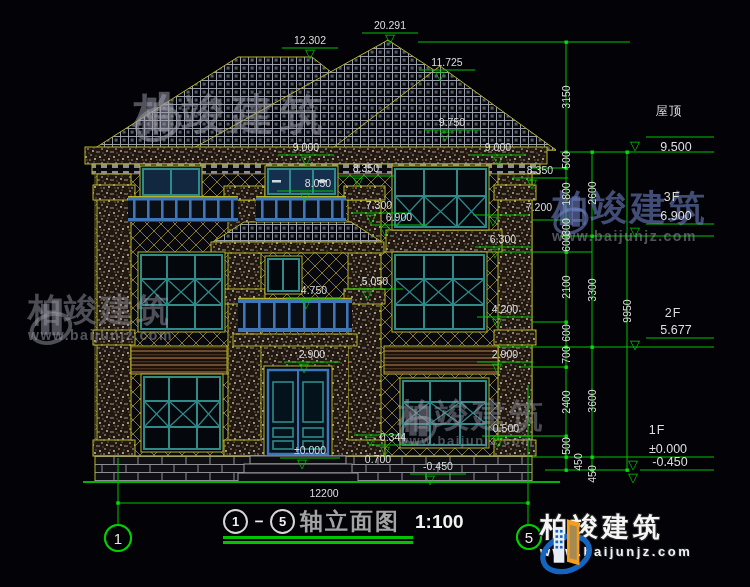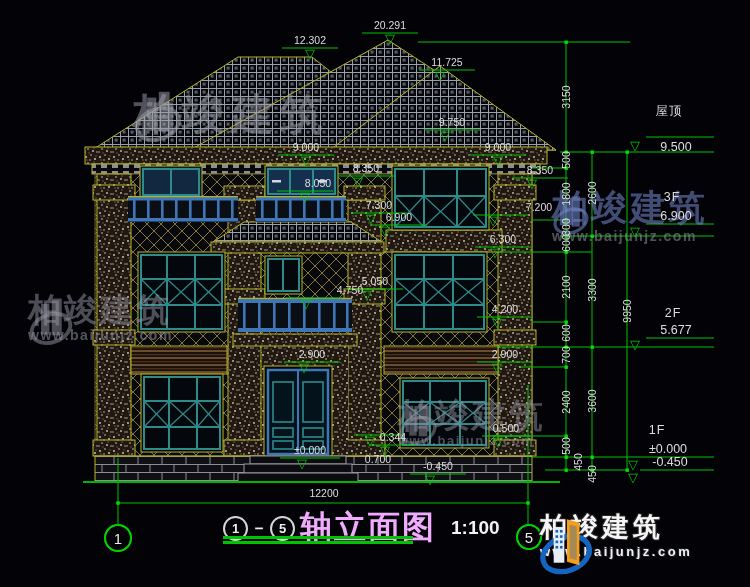--- a/index.html
+++ b/index.html
@@ -10,21 +10,21 @@
        white-space:nowrap;line-height:1;z-index:5;}
   .lbl.rot{transform:translate(-50%,-50%) rotate(-90deg);}
   .lbl.tri{color:#00cc00;font-size:13px;}
   .lbl.cjk{font-size:12.5px;letter-spacing:1px;}
   .lbl.big{font-size:12.5px;}
   
   .titlebar{position:absolute;left:223px;top:506px;display:flex;align-items:center;gap:5px;z-index:6;}
   .circ{display:inline-flex;align-items:center;justify-content:center;width:21px;height:21px;
         border:2px solid #d6d6d6;border-radius:50%;color:#efefef;font-size:13px;font-weight:bold;}
   .tdash{color:#efefef;font-weight:bold;font-size:16px;margin:0 -2px;}
-  .tname{color:#f0abfc;font-weight:bold;font-size:32px;letter-spacing:2px;}
+  .tname{color:#a3a3a3;font-weight:bold;font-size:23px;letter-spacing:2px;}
   .tscale{color:#f2f2f2;font-weight:bold;font-size:19px;margin-left:10px;}
   .ubar{position:absolute;left:223px;width:190px;height:2.6px;background:#00c400;z-index:6;}
   
   .axisc{position:absolute;transform:translate(-50%,-50%);border:2px solid #00d000;border-radius:50%;
          color:#e8e8e8;display:flex;align-items:center;justify-content:center;
          font-size:15px;z-index:6;background:transparent;}
   
   .wm{position:absolute;display:flex;align-items:center;gap:6px;z-index:4;pointer-events:none;}
   .wm .col{display:flex;flex-direction:column;line-height:1;}
   .wmname{font-weight:bold;white-space:nowrap;}
@@ -480,21 +480,21 @@
     <span class="lbl" style="left: 379px; top: 205px;">7.300</span>
     <span class="lbl tri" style="left: 371px; top: 218px;">▽</span>
     <span class="lbl" style="left: 399px; top: 217px;">6.900</span>
     <span class="lbl tri" style="left: 385px; top: 230px;">▽</span>
     <span class="lbl" style="left: 501px; top: 207px; margin-left: 38px;">7.200</span>
     <span class="lbl tri" style="left: 493px; top: 220px;">▽</span>
     <span class="lbl" style="left: 503px; top: 239px;">6.300</span>
     <span class="lbl tri" style="left: 495px; top: 252px;">▽</span>
     <span class="lbl" style="left: 375px; top: 281px;">5.050</span>
     <span class="lbl tri" style="left: 367px; top: 294px;">▽</span>
-    <span class="lbl" style="left: 314px; top: 290px; margin-left: 36px;">4.750</span>
+    <span class="lbl" style="left: 314px; top: 290px;">4.750</span>
     <span class="lbl tri" style="left: 306px; top: 303px;">▽</span>
     <span class="lbl" style="left: 505px; top: 309px;">4.200</span>
     <span class="lbl tri" style="left: 497px; top: 322px;">▽</span>
     <span class="lbl" style="left: 312px; top: 354px;">2.900</span>
     <span class="lbl tri" style="left: 304px; top: 367px;">▽</span>
     <span class="lbl" style="left: 505px; top: 354px;">2.900</span>
     <span class="lbl tri" style="left: 497px; top: 367px;">▽</span>
     <span class="lbl" style="left: 378px; top: 427px; margin-top: 32px;">0.700</span>
     <span class="lbl tri" style="left: 370px; top: 440px;">▽</span>
     <span class="lbl" style="left: 393px; top: 437px;">0.344</span>

